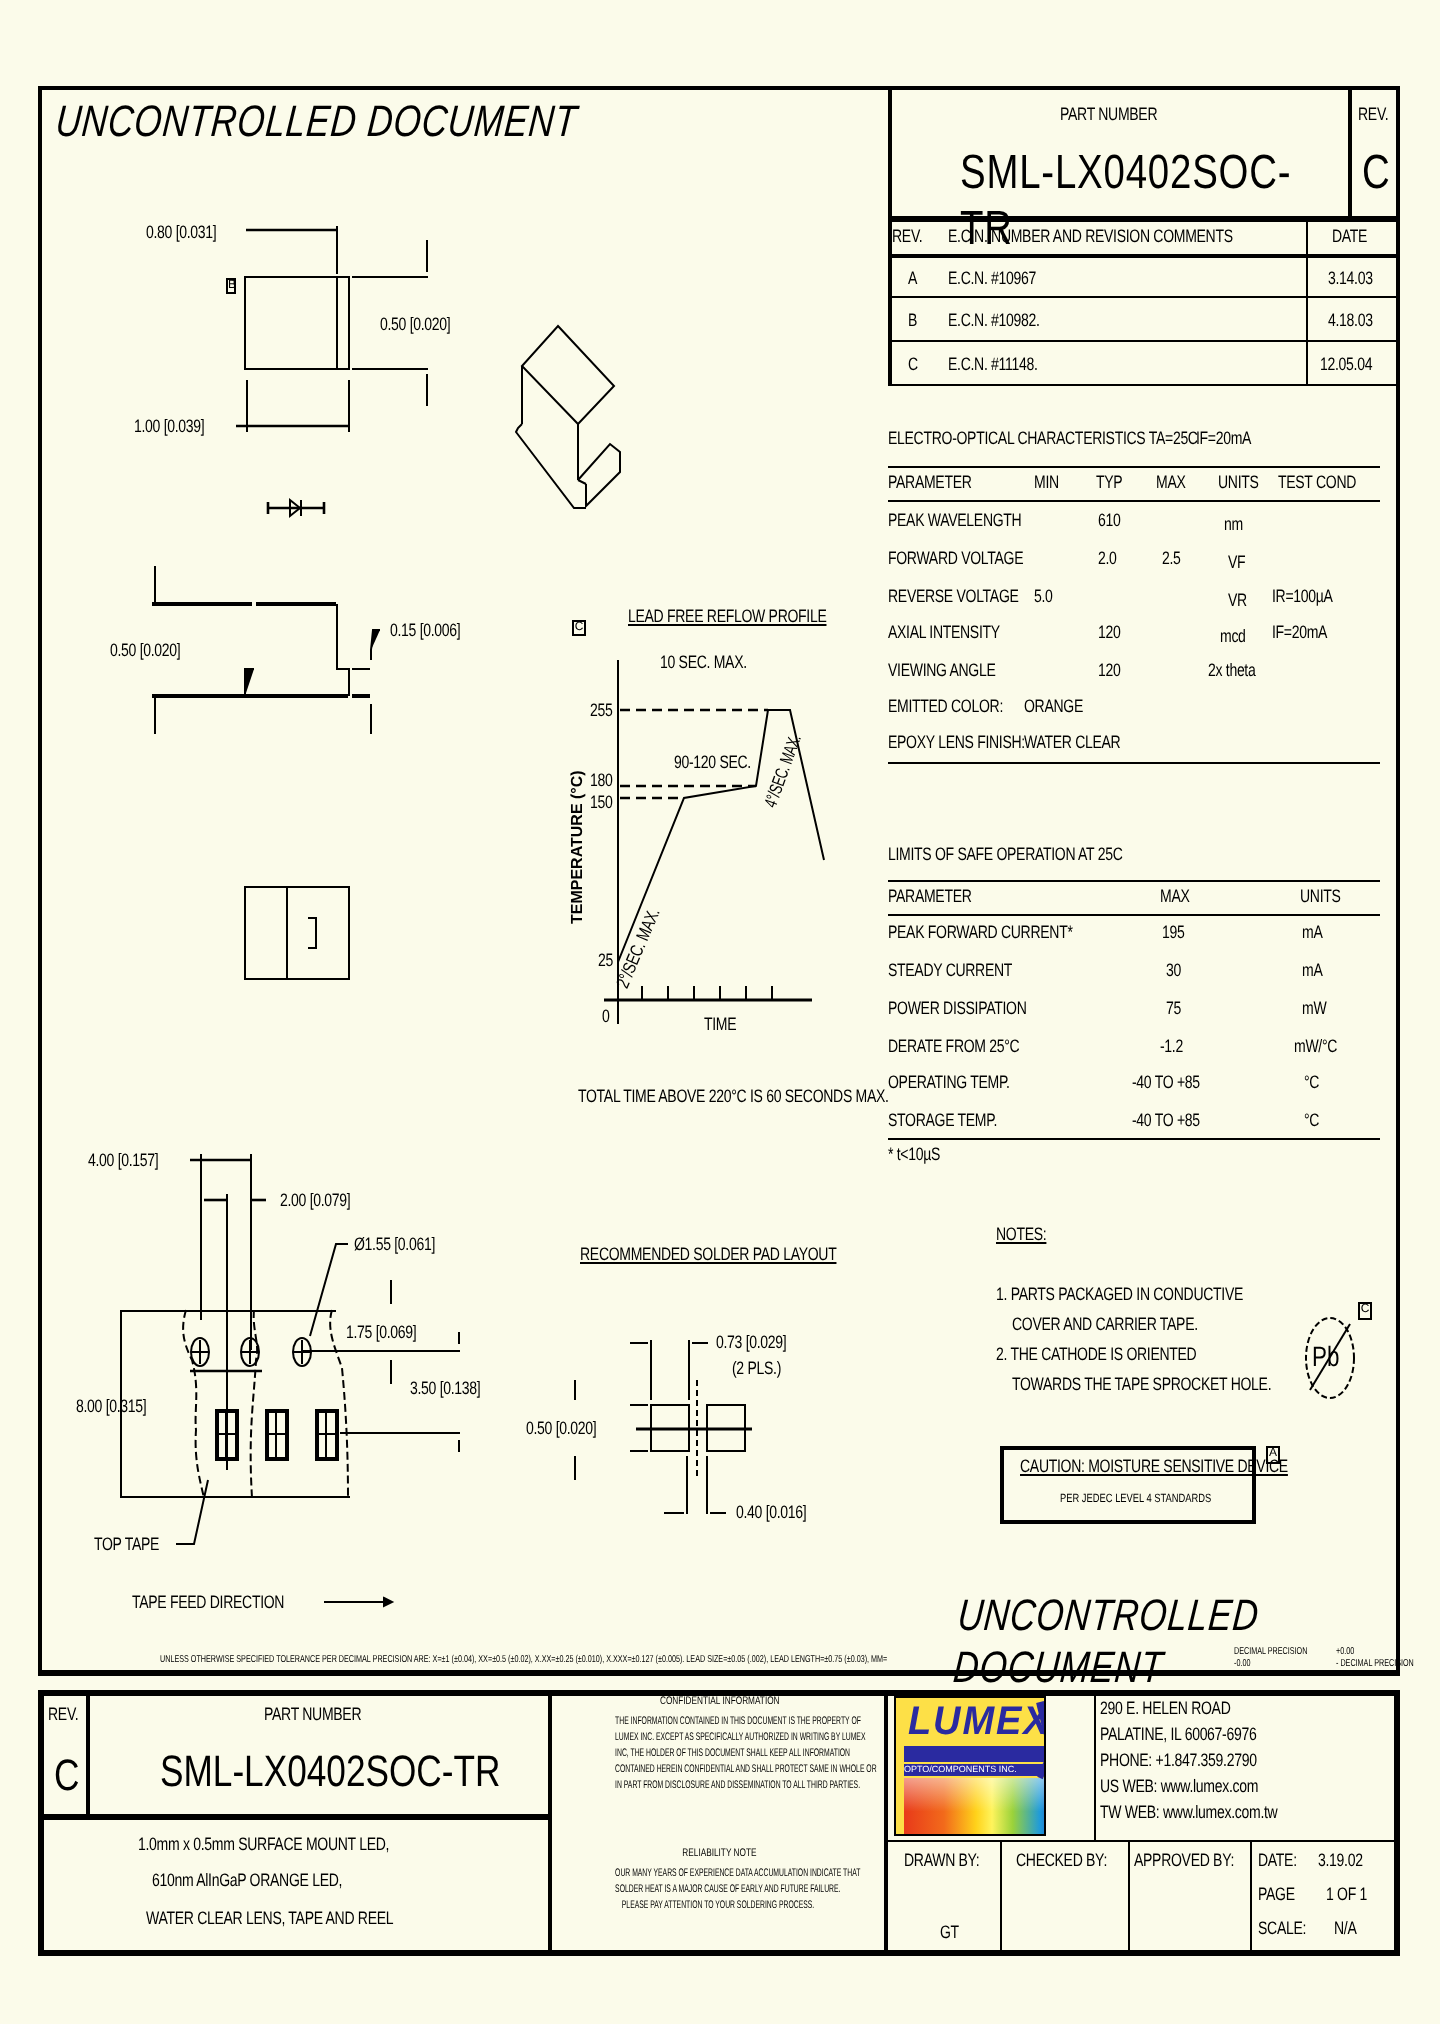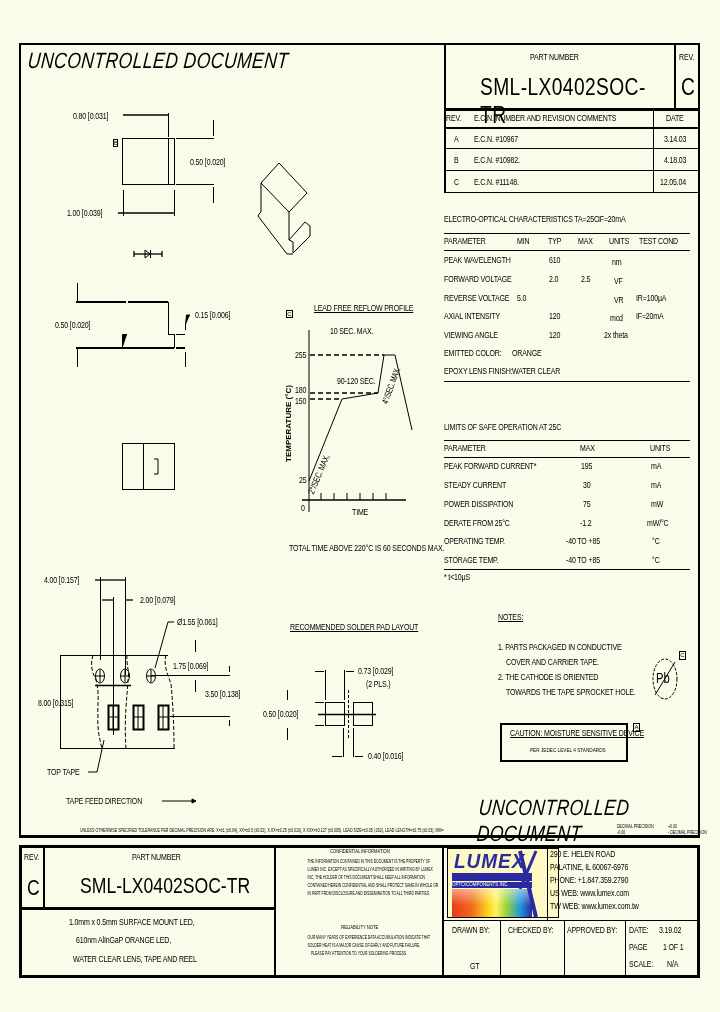--- a/index.html
+++ b/index.html
@@ -363,21 +363,21 @@
   <div style="transform:scaleX(0.62); white-space:nowrap;">CONTAINED HEREIN CONFIDENTIAL AND SHALL PROTECT SAME IN WHOLE OR</div>
   <div style="transform:scaleX(0.62); white-space:nowrap;">IN PART FROM DISCLOSURE AND DISSEMINATION TO ALL THIRD PARTIES.</div>
 </div>
 <div class="abs" style="left:280px; top:925px; width:160px; text-align:center; font-size:5.5px; line-height:1; text-decoration:underline;"><span style="display:inline-block; transform:scaleX(0.75);">RELIABILITY NOTE</span></div>
 <div class="abs" style="left:276px; top:933px; width:166px; font-size:5.5px; line-height:8px; text-align:center;">
   <div style="transform:scaleX(0.62); white-space:nowrap;">OUR MANY YEARS OF EXPERIENCE DATA ACCUMULATION INDICATE THAT</div>
   <div style="transform:scaleX(0.62); white-space:nowrap;">SOLDER HEAT IS A MAJOR CAUSE OF EARLY AND FUTURE FAILURE.</div>
   <div style="transform:scaleX(0.62); white-space:nowrap;">PLEASE PAY ATTENTION TO YOUR SOLDERING PROCESS.</div>
 </div>
 
-<div class="abs" style="left:447px; top:848px; width:112px; height:70px; overflow:hidden; border:1px solid #000; background:#fef9c3;">
+<div class="abs" style="left:447px; top:848px; width:76px; height:70px; overflow:hidden; border:1px solid #000; background:#fde047;">
   <div class="abs" style="left:6px; top:1px; font-size:20px; font-weight:bold; font-style:italic; color:#2a2aa0; letter-spacing:1px; font-family:'Liberation Sans', sans-serif; transform:scaleX(0.95); transform-origin:left top;">LUMEX</div>
   <div class="abs" style="left:4px; top:24px; width:80px; height:8px; background:#2a2aa0;"></div>
   <div class="abs" style="left:4px; top:33px; width:80px; height:6px; background:#2a2aa0; color:#fff; font-size:4.5px; line-height:6px; white-space:nowrap; overflow:hidden;">OPTO/COMPONENTS INC.</div>
   <div class="abs" style="left:4px; top:40px; width:80px; height:28px; background:linear-gradient(90deg, #e83a1a 0%, #f26a1b 25%, #ffd21a 45%, #fff45c 55%, #9ad23a 68%, #1e9adb 85%, #2a2aa0 100%);"></div>
   <div class="abs" style="left:4px; top:40px; width:80px; height:28px; background:linear-gradient(180deg, rgba(255,255,255,0.5) 0%, rgba(255,255,255,0) 60%);"></div>
   <svg style="left:0; top:0;" width="92" height="70">
       <line x1="72" y1="2" x2="88" y2="68" stroke="#2a2aa0" stroke-width="4"></line>
       <line x1="88" y1="2" x2="72" y2="40" stroke="#2a2aa0" stroke-width="3"></line>
     </svg>
 </div>

